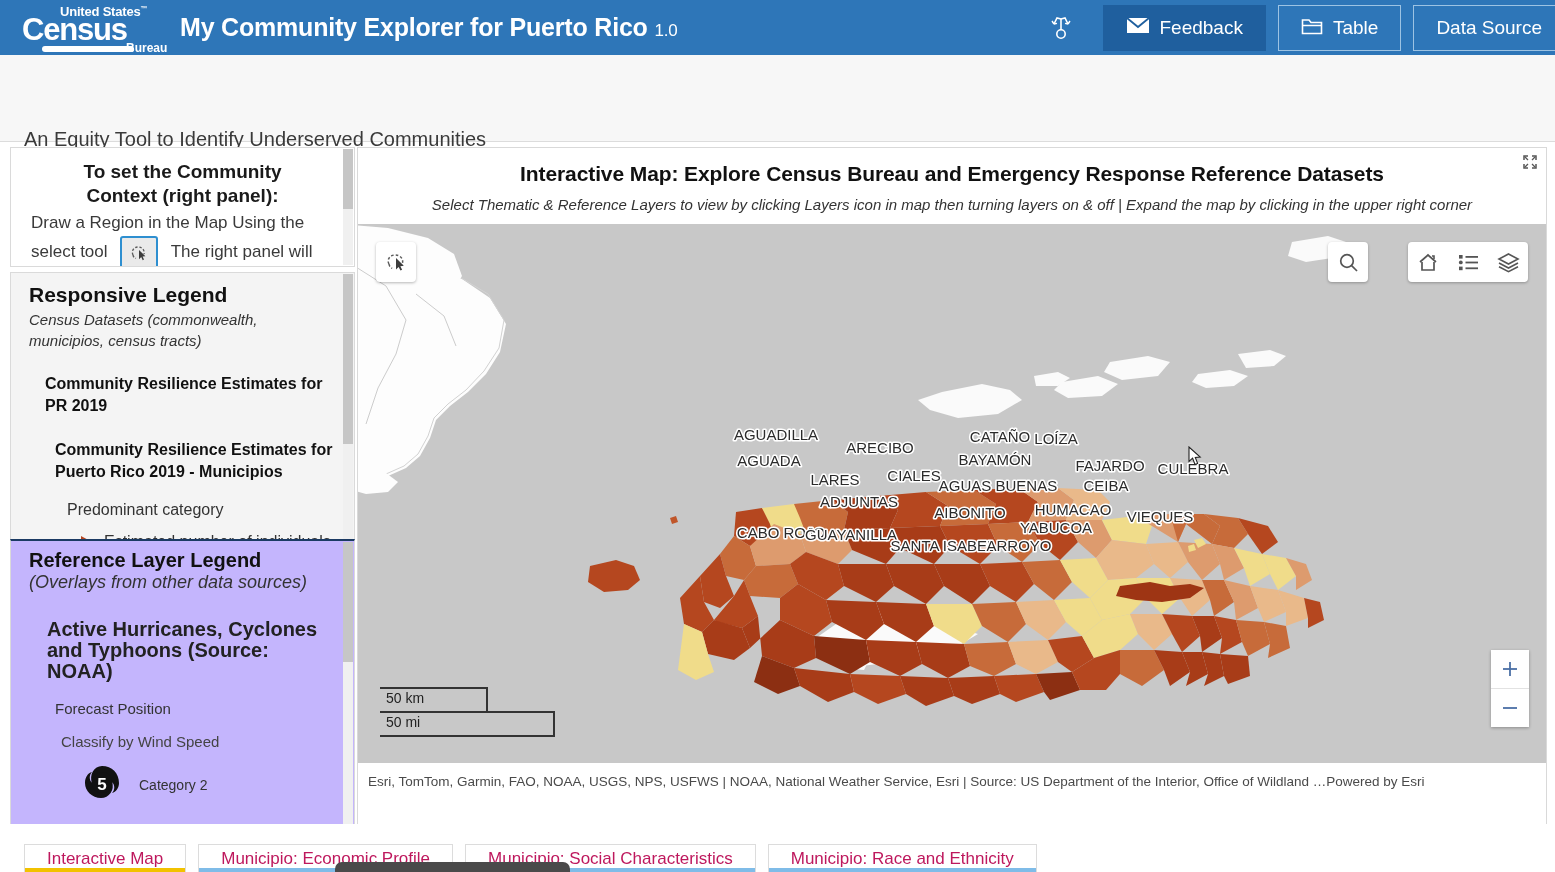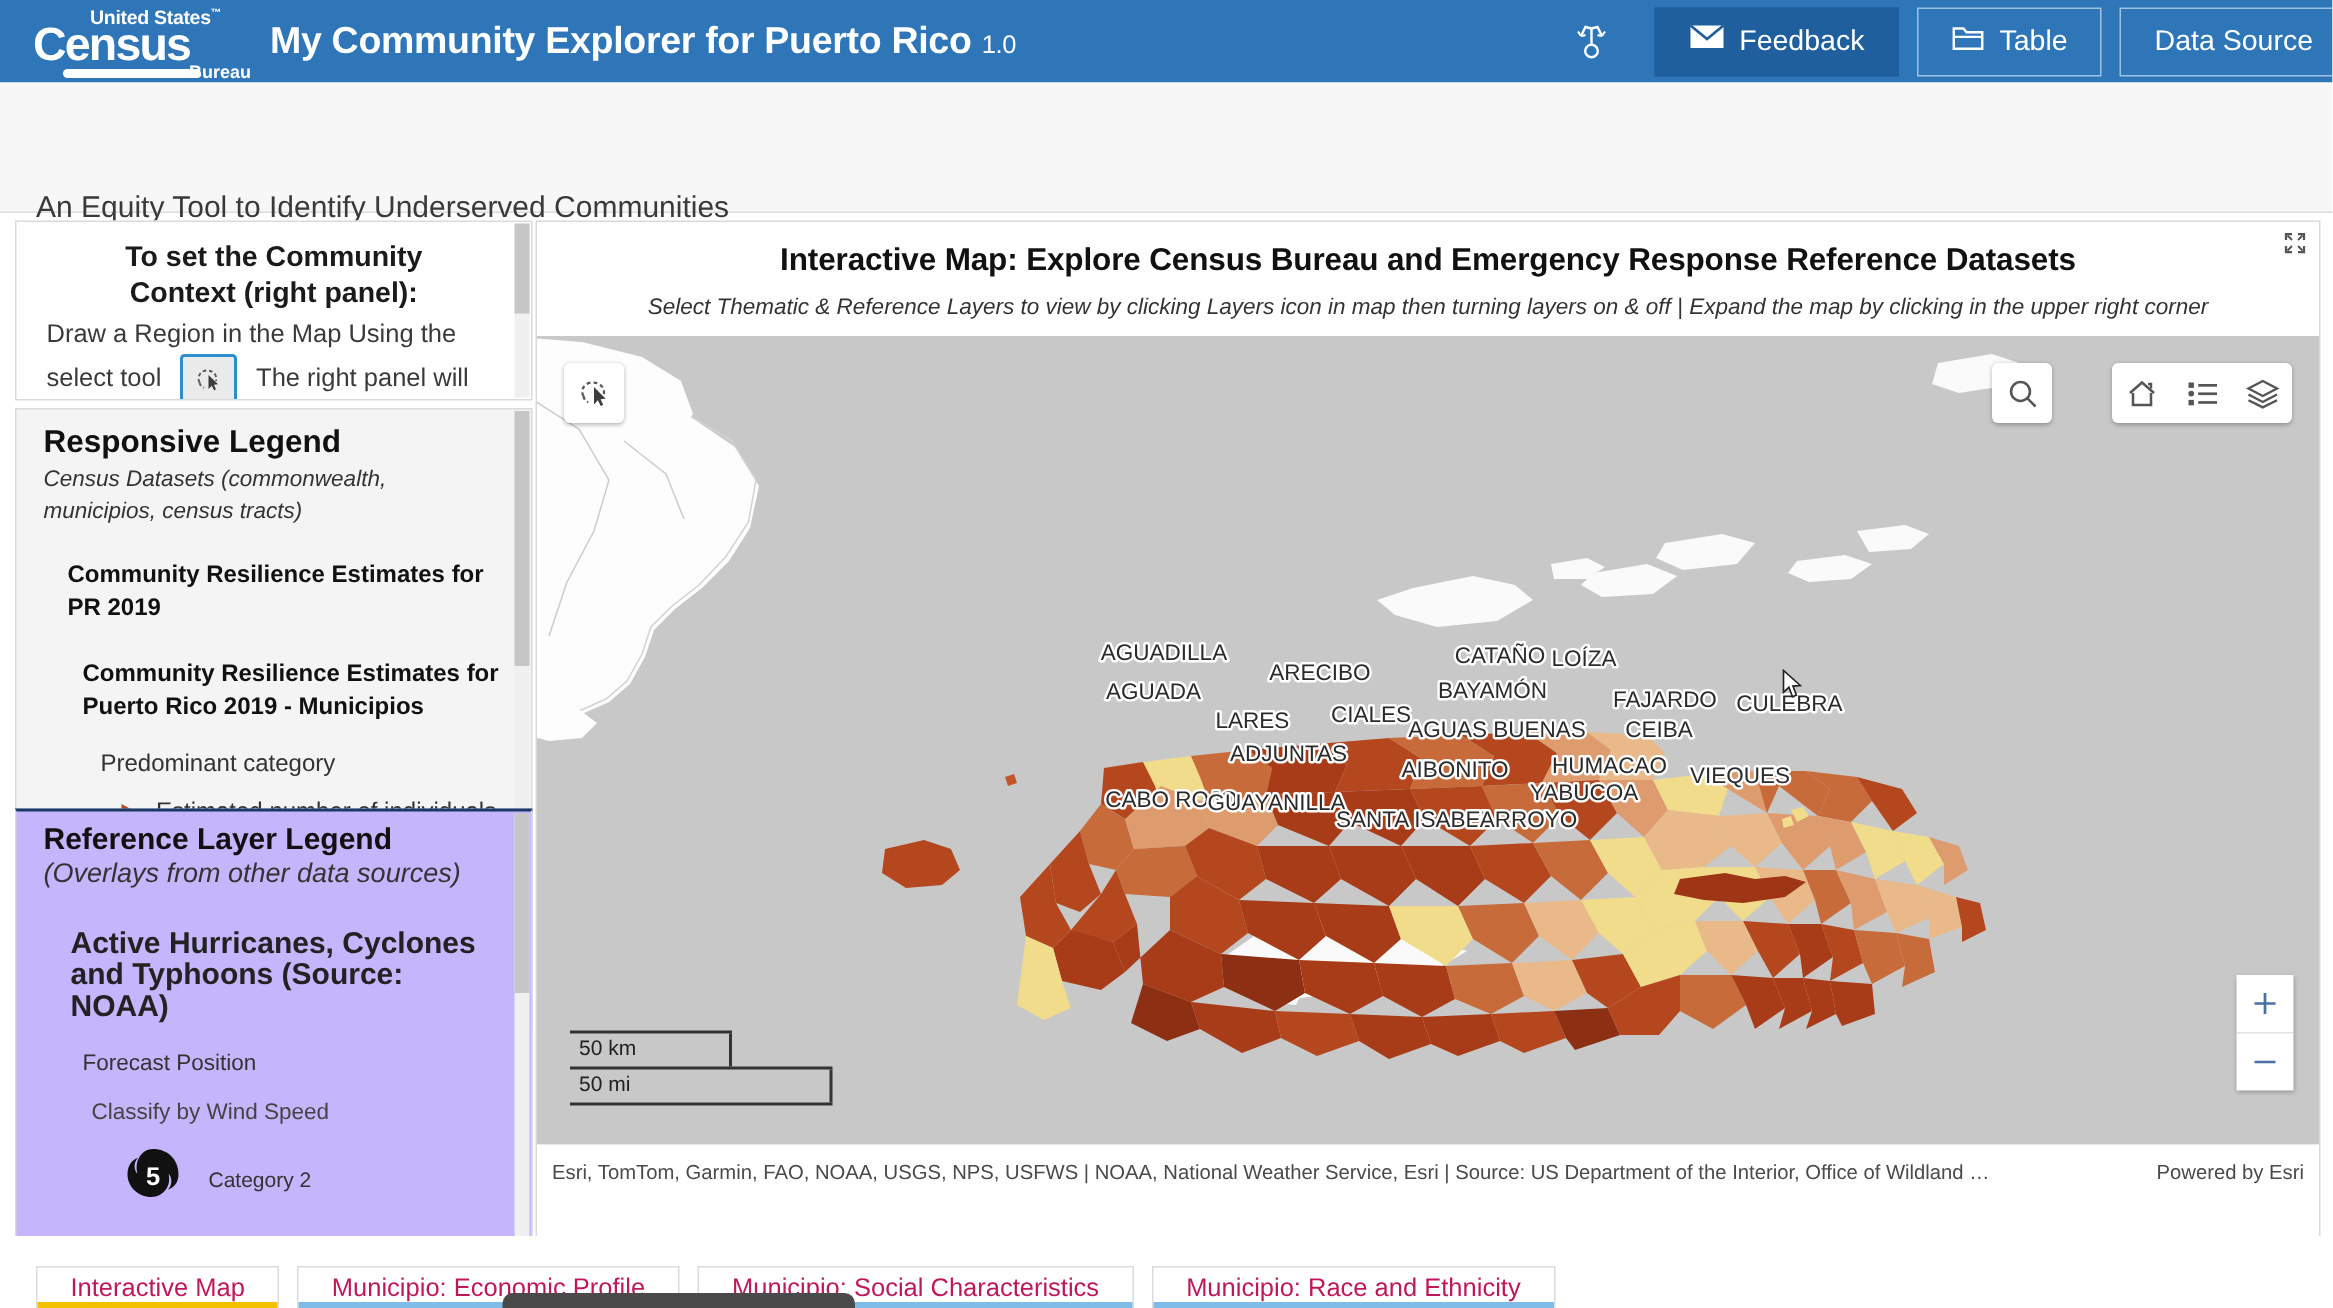--- a/index.html
+++ b/index.html
@@ -117,21 +117,21 @@
   }
   .map-canvas{
     position:absolute;left:0;top:76px;right:0;bottom:68px;background:#c8c8c8;
     overflow:hidden;
   }
   .map-foot{
     position:absolute;left:0;right:0;bottom:0;height:68px;background:#fff;
   }
   .attrib{
     position:absolute;left:10px;top:11px;right:10px;font-size:13.5px;color:#4a4a4a;
-    display:flex;justify-content:space-between;
+    display:flex;justify-content:flex-start;
   }
   .sources{
     position:absolute;left:0;right:0;top:40px;text-align:center;font-size:14.5px;
     color:#333;
   }
   .sources a{color:#2c5d9b;text-decoration:underline;}
   
   .sel-tool-map{
     position:absolute;left:18px;top:18px;width:40px;height:40px;background:#fff;
     border-radius:4px;box-shadow:0 1px 3px rgba(0,0,0,.28);

